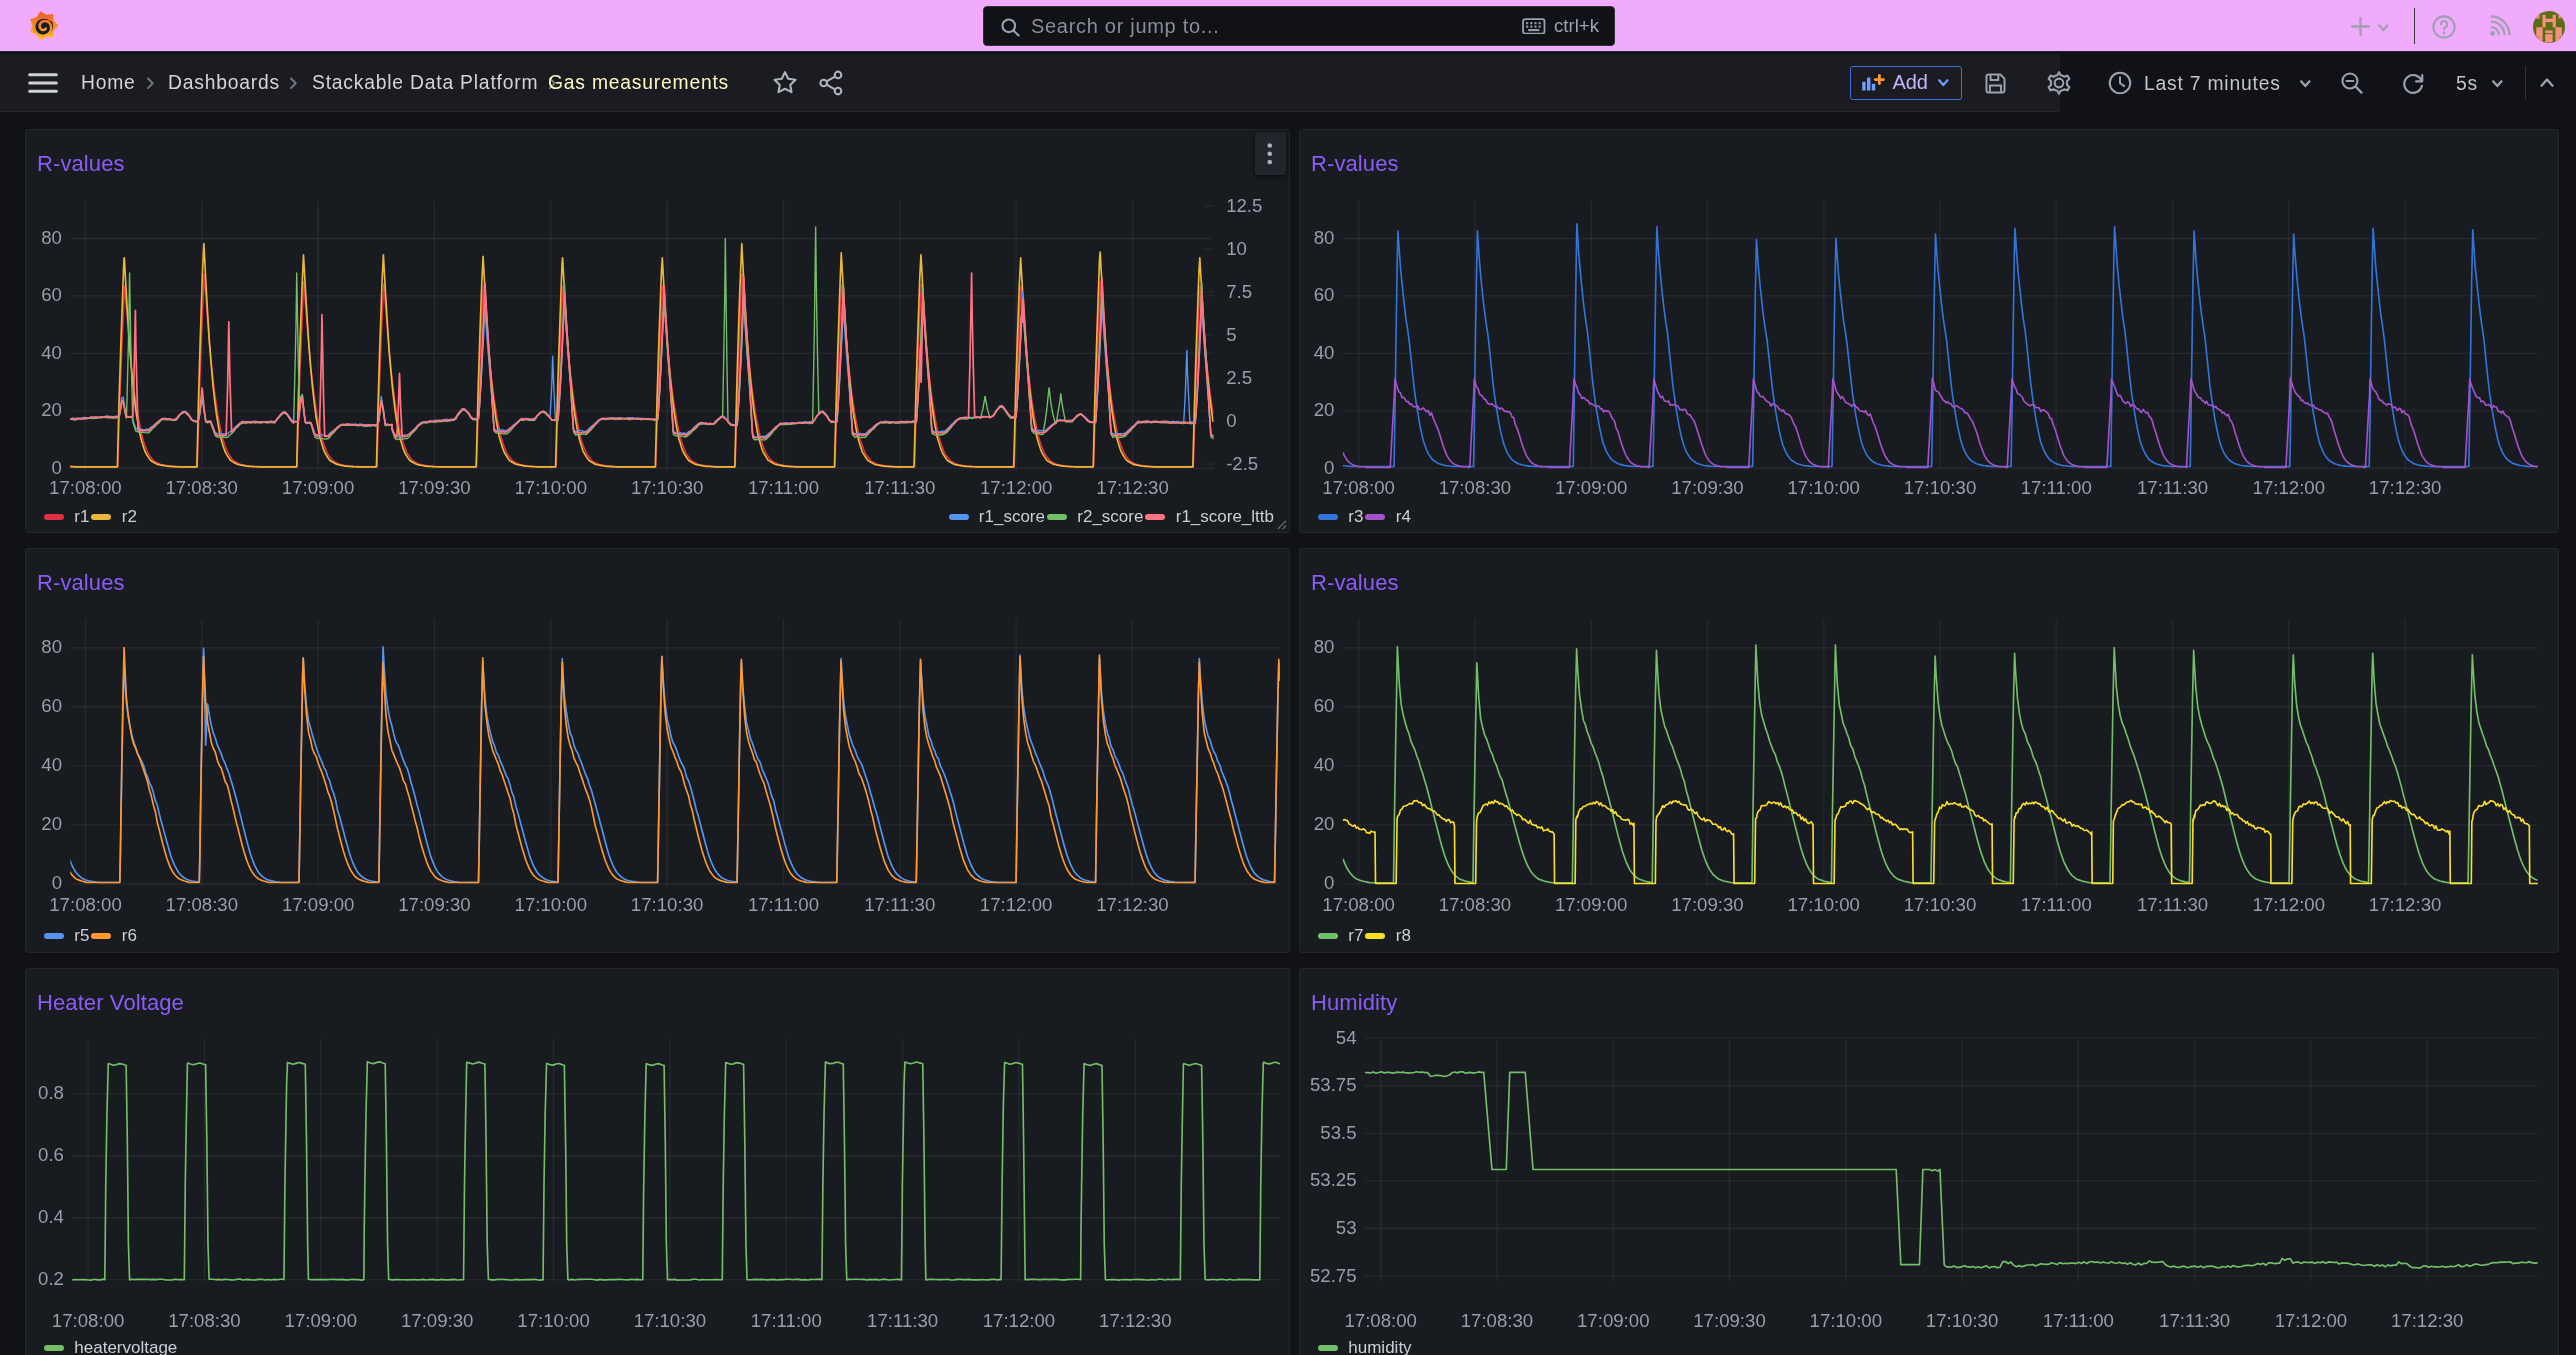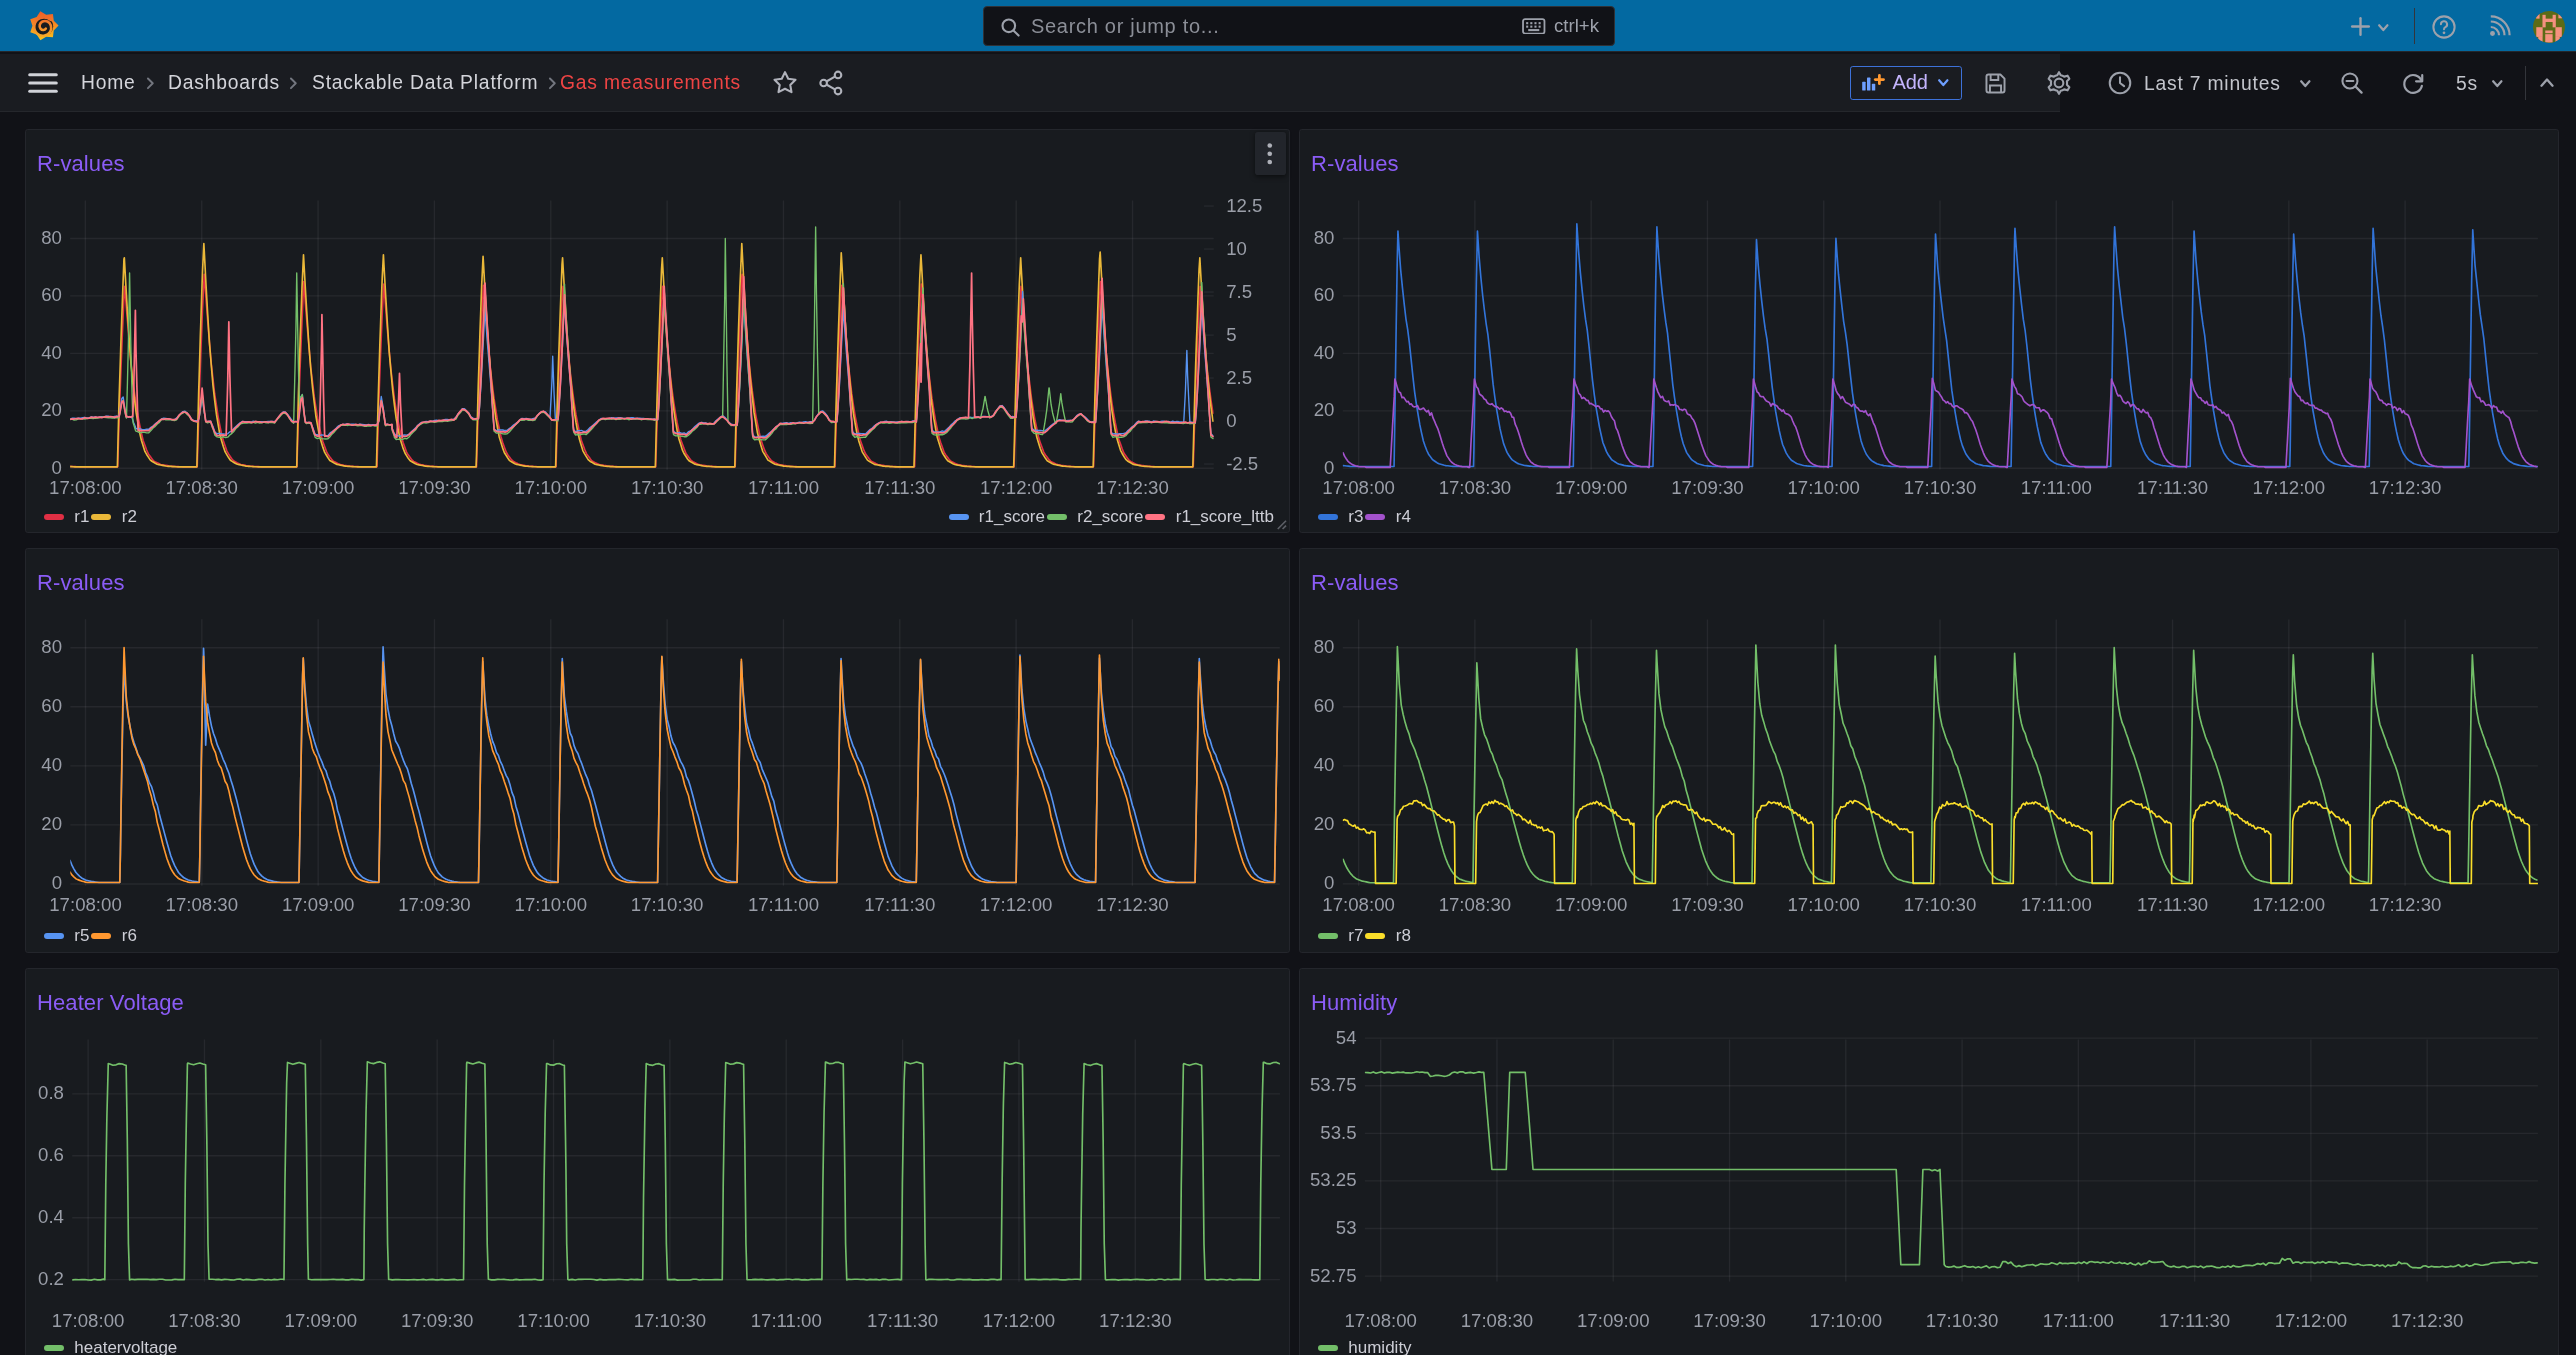--- a/index.html
+++ b/index.html
@@ -1,16 +1,16 @@
 <!DOCTYPE html>
 <html style="font-size:11px"><head><meta charset="utf-8"><style>
 * { margin:0; padding:0; box-sizing:border-box; }
 html,body { width:2576px; height:1356px; background:#111217; overflow:hidden;
   font-family:"Liberation Sans", sans-serif; }
-#hdr { position:absolute; left:0; top:0; width:2576px; height:52px; background:#0369a1;
+#hdr { position:absolute; left:0; top:0; width:2576px; height:52px; background:#f0abfc;
   border-bottom:1.4px solid #25272c; }
 #tb { position:absolute; left:0; top:54px; width:2060px; height:58px; background:#1a1c21;
   border-bottom:1.4px solid #25272c; }
 .panel { position:absolute; background:#181b1f; border:1.4px solid #24262c; border-radius:2.8px; }
 .ptitle { position:absolute; left:11px; top:21px; font-size:22px; font-weight:400; color:#8b5cf6; letter-spacing:0.1px; }
 svg text { font-family:"Liberation Sans", sans-serif; }
 .leg { position:absolute; display:flex; gap:2px; align-items:center; white-space:nowrap; }
 .li { display:flex; align-items:center; gap:10.3px; }
 .sw { width:20px; height:6.2px; border-radius:3.4px; display:inline-block; }
 .lt { font-size:17px; color:#cdced6; }
@@ -136,21 +136,21 @@
       <svg width="14" height="16.6" viewBox="0 0 20 24" style="">
         <path d="M7 5 L14 12 L7 19" stroke="#73767f" stroke-width="2.8" fill="none" stroke-linecap="round" stroke-linejoin="round"></path>
       </svg>
     </div>
   <span class="htxt" style="left:312px;top:18px;color:#d4d5db">Stackable Data Platform</span>
   <div class="hicon" style="left:545px;top:21px">
       <svg width="14" height="16.6" viewBox="0 0 20 24" style="">
         <path d="M7 5 L14 12 L7 19" stroke="#73767f" stroke-width="2.8" fill="none" stroke-linecap="round" stroke-linejoin="round"></path>
       </svg>
     </div>
-  <span class="htxt" style="left:560px;top:18px;color:#ef4444">Gas measurements</span>
+  <span class="htxt" style="left:548px;top:18px;color:#fef9c3">Gas measurements</span>
   <div class="hicon" style="left:771px;top:15px">
       <svg width="28" height="28" viewBox="0 0 40 40" style="">
         <path d="M20 4.5 l4.6 9.4 10.4 1.5-7.5 7.3 1.8 10.3L20 28.2 10.7 33l1.8-10.3L5 15.4l10.4-1.5z" stroke="#b0b2bb" stroke-width="3" fill="none" stroke-linejoin="round"></path>
       </svg>
     </div>
   <div class="hicon" style="left:817px;top:15px">
       <svg width="28" height="28" viewBox="0 0 40 40" style="">
         <g stroke="#b0b2bb" stroke-width="3" fill="none">
           <circle cx="30" cy="8.5" r="4.7"></circle>
           <circle cx="9.5" cy="20" r="4.7"></circle>

